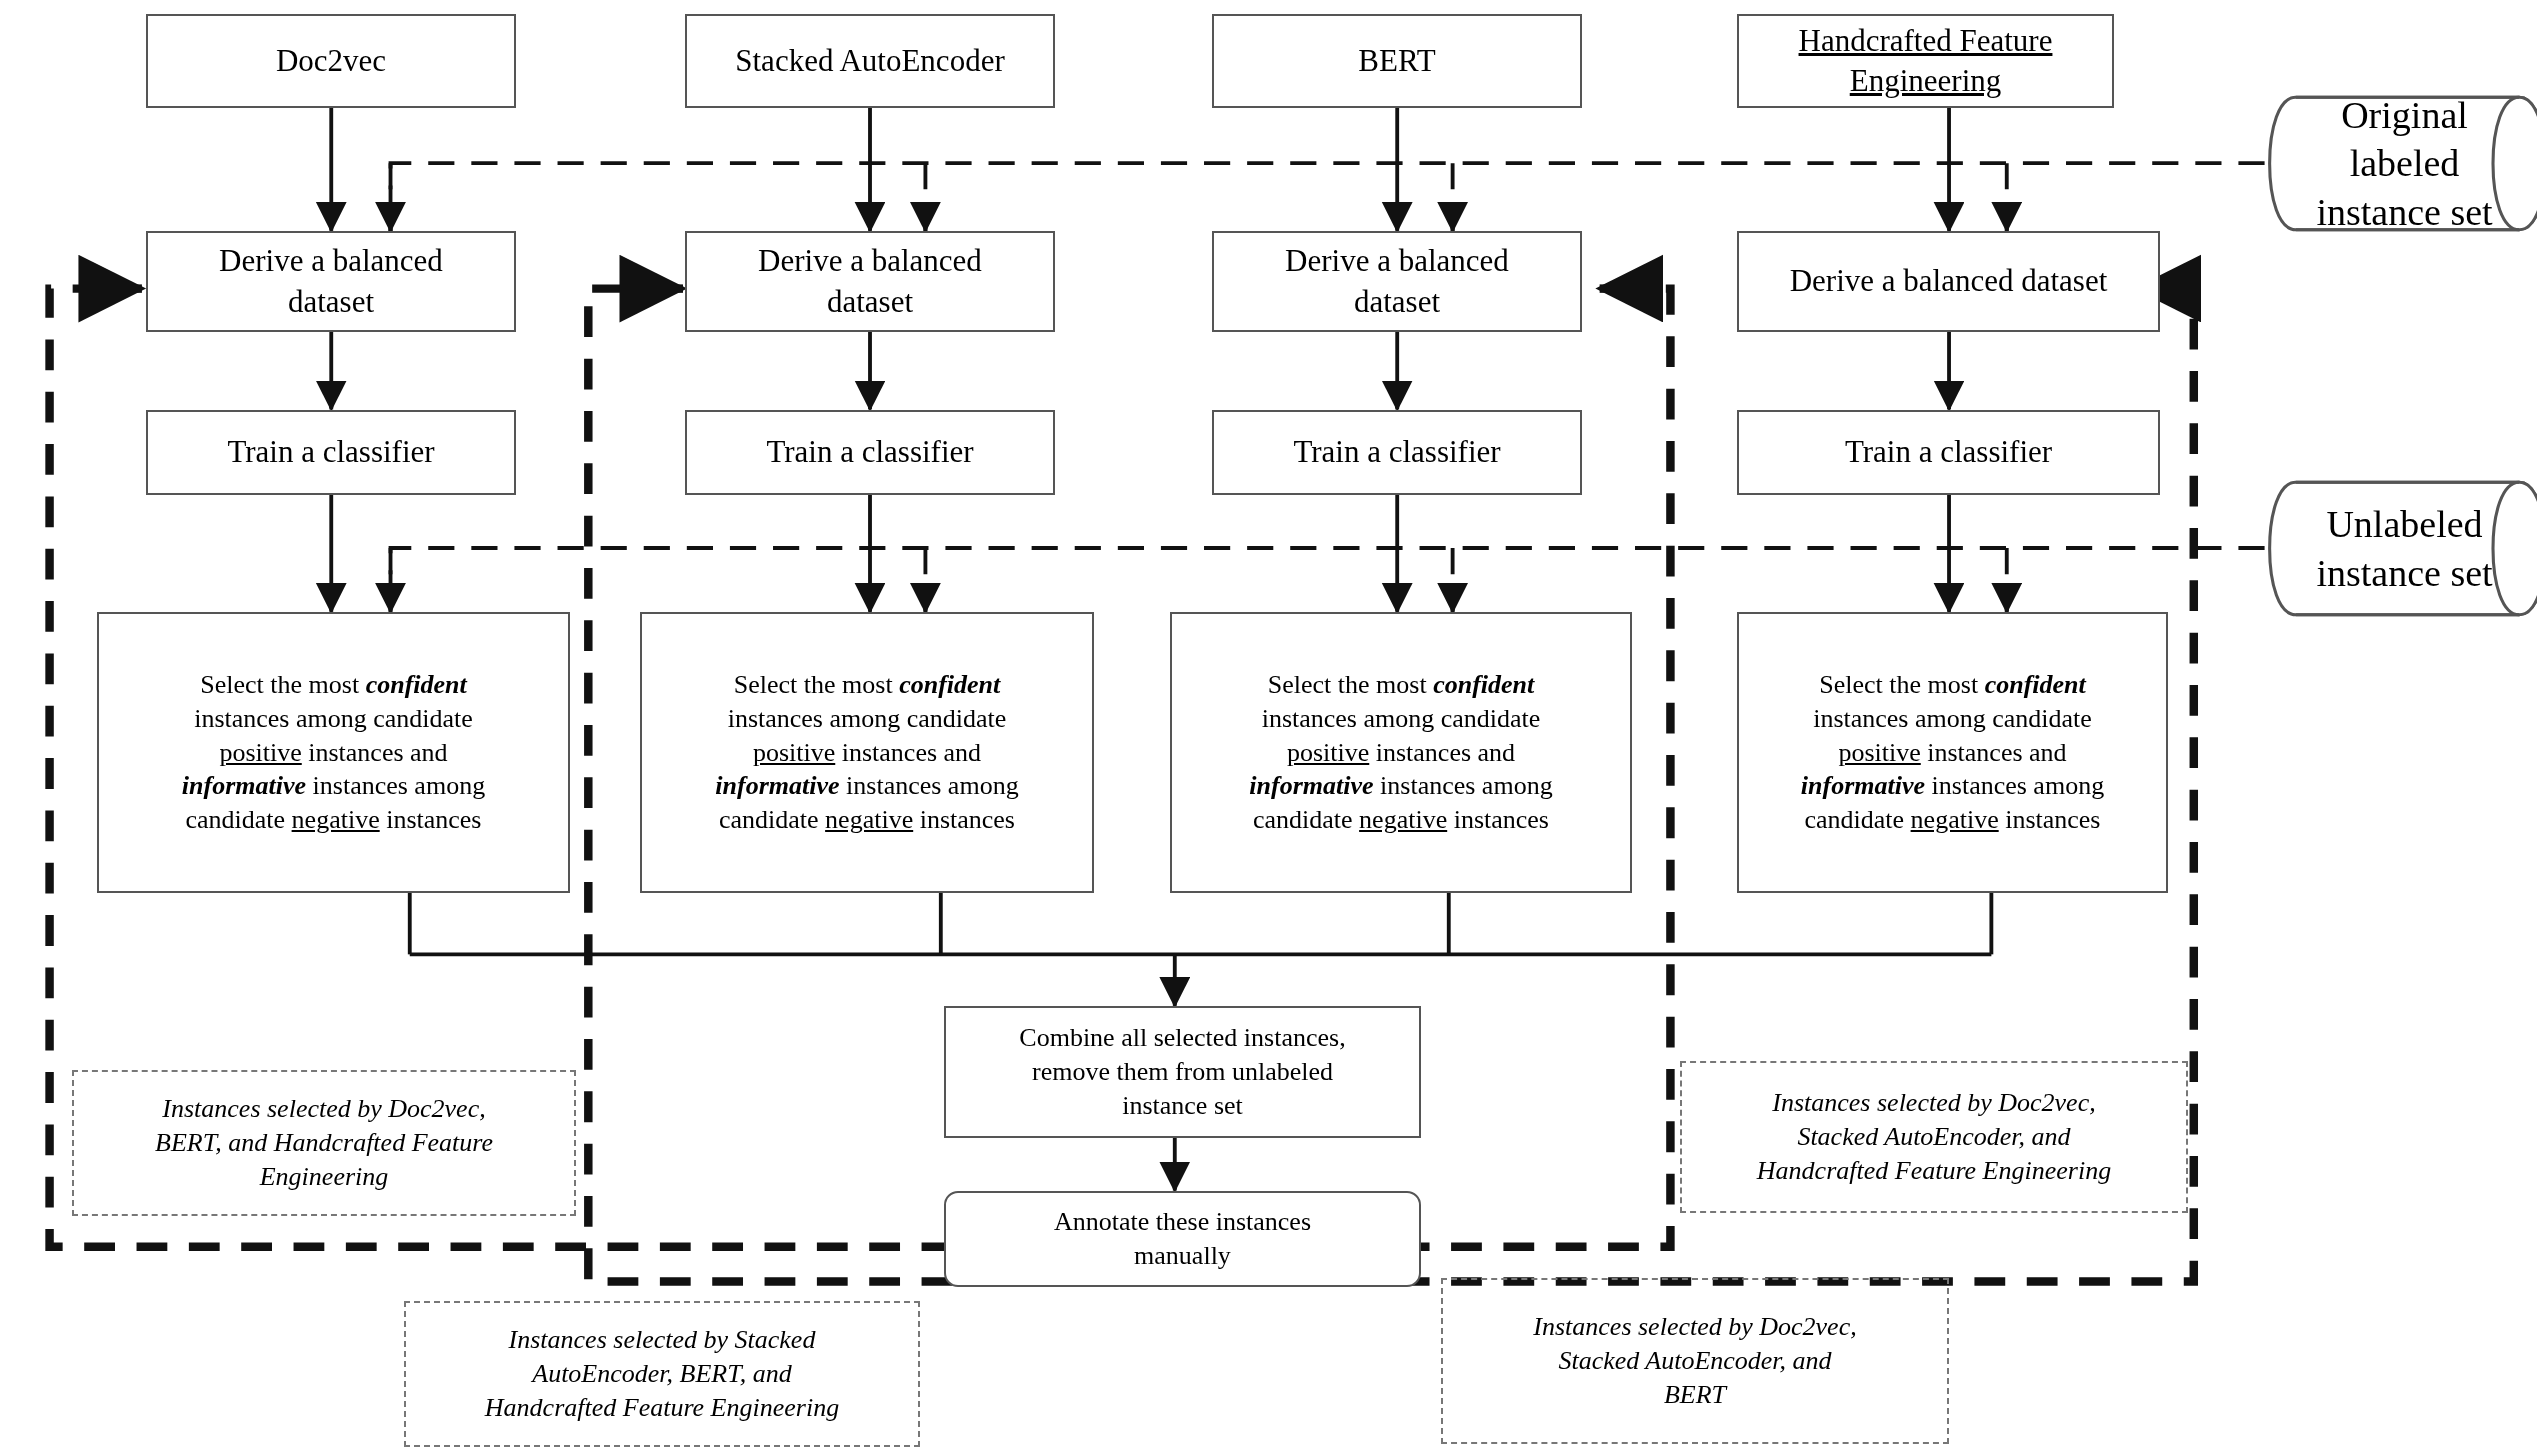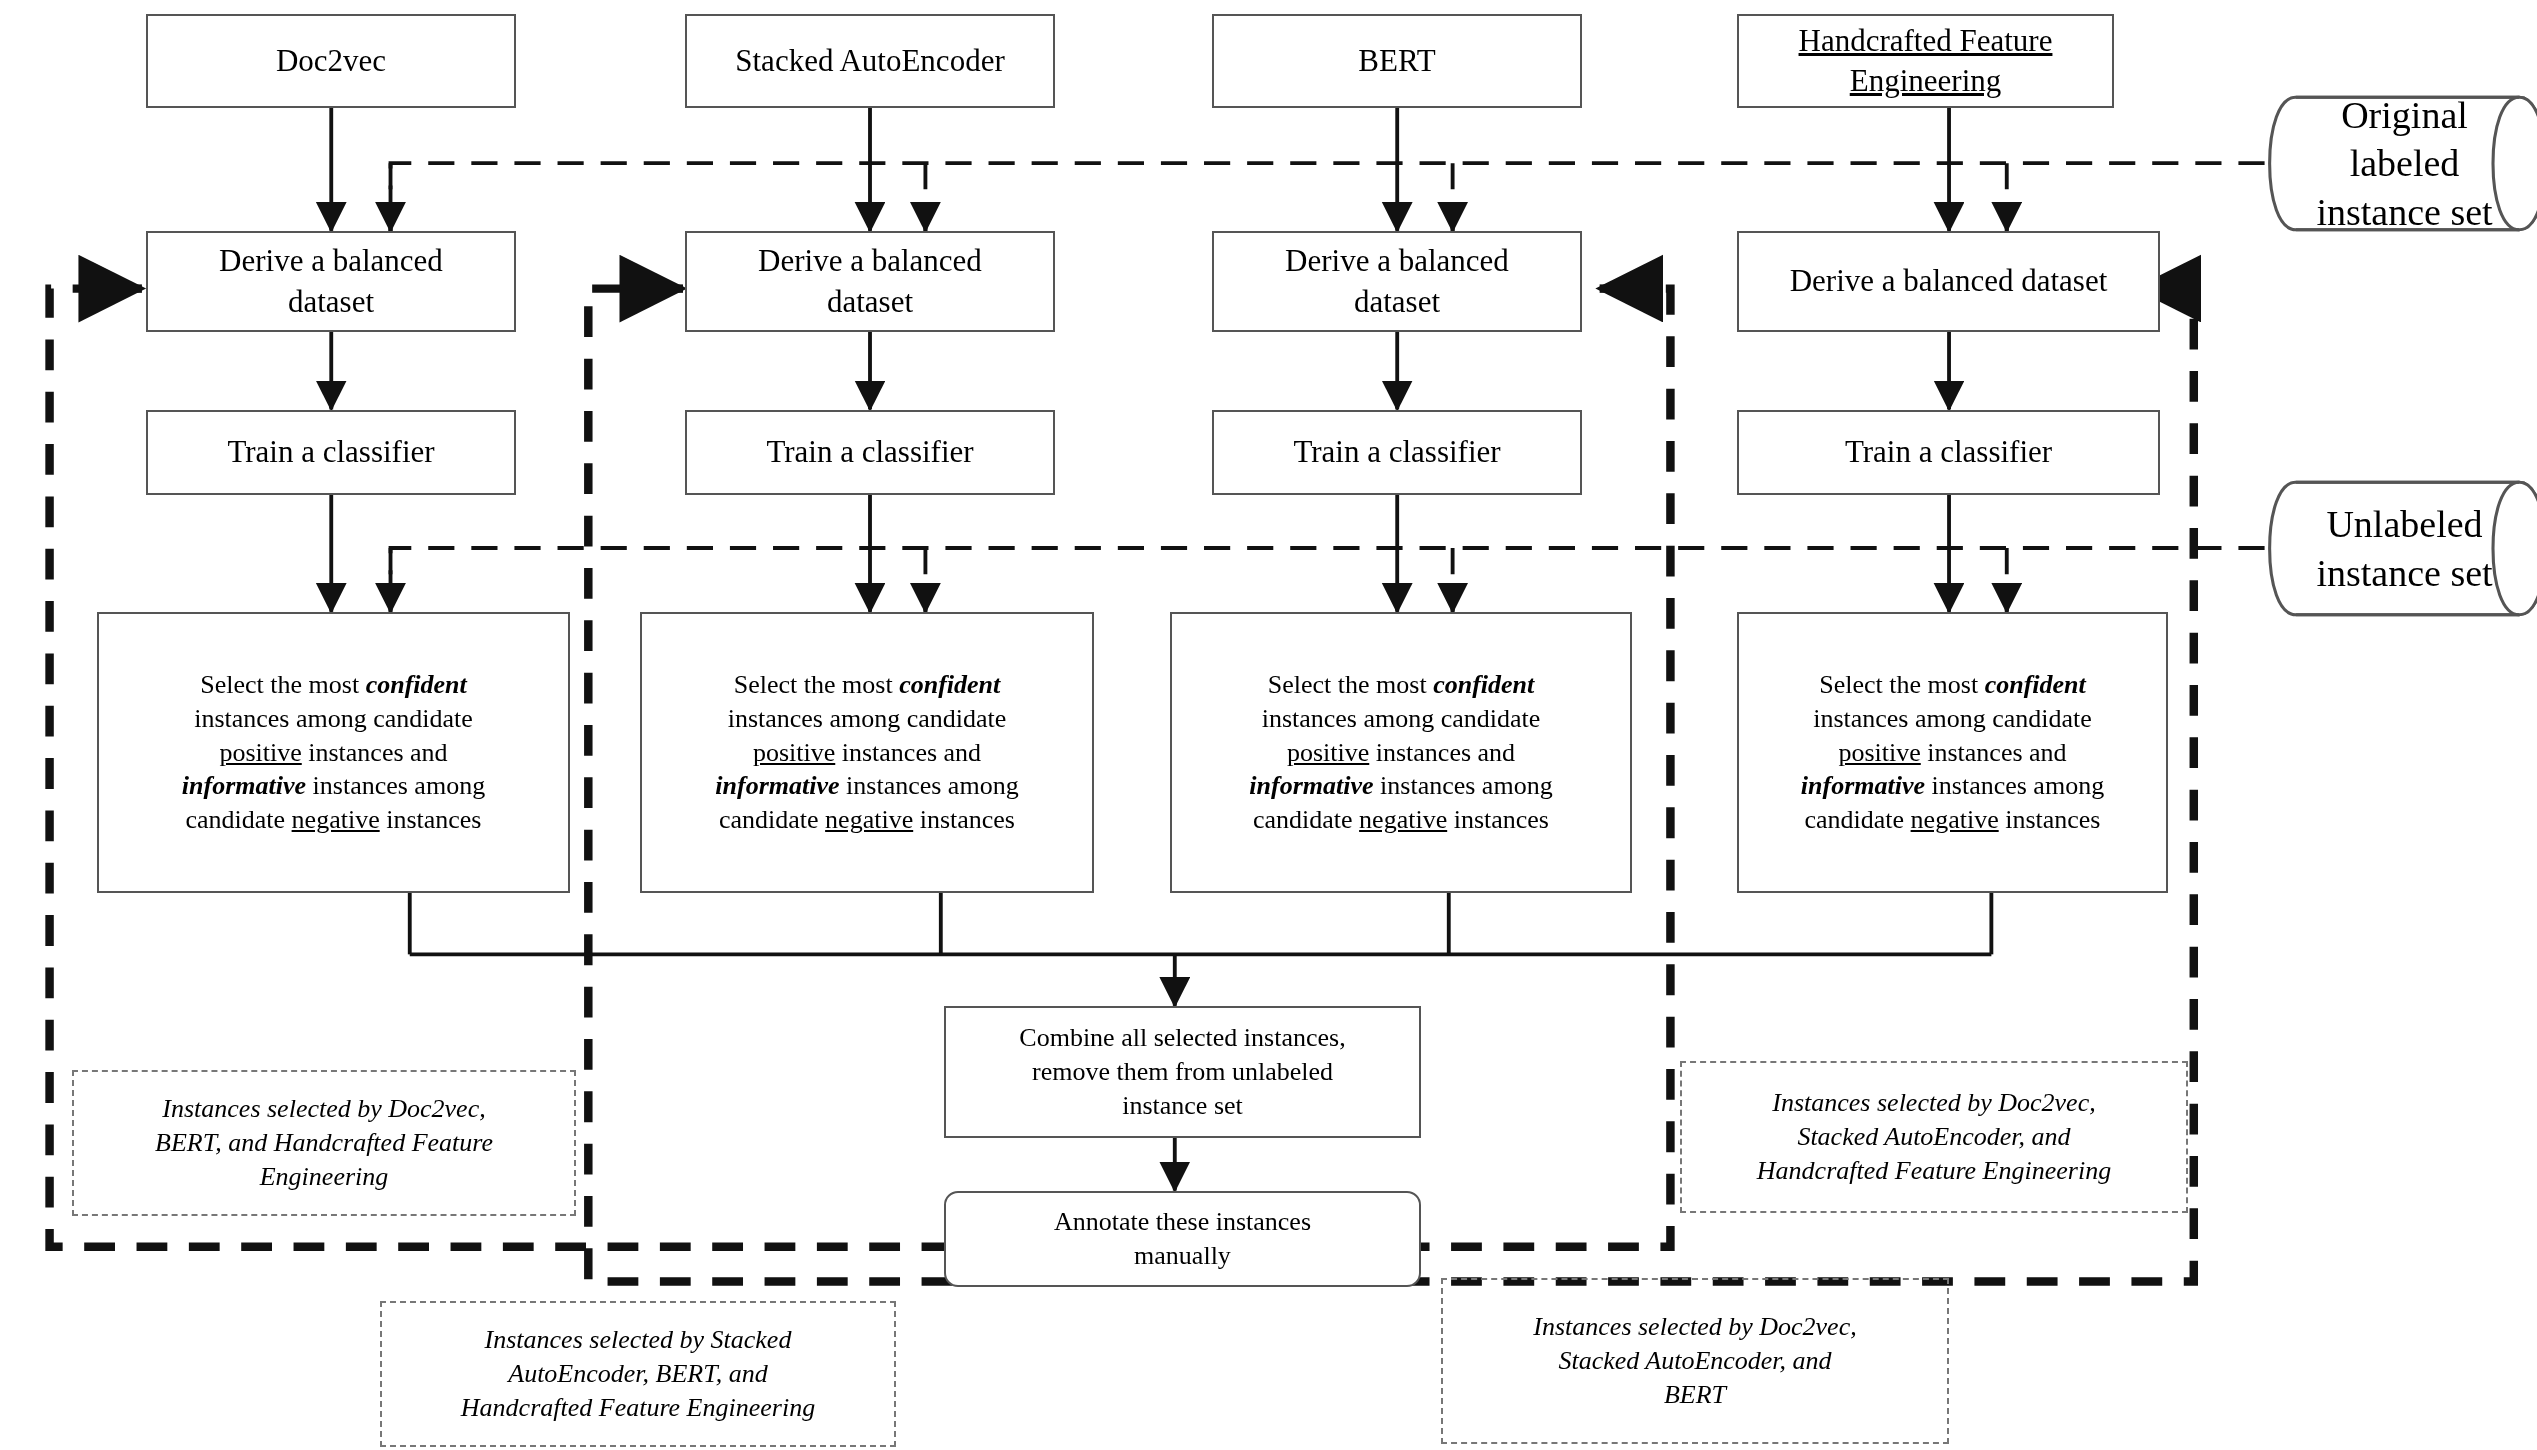--- a/index.html
+++ b/index.html
@@ -290,21 +290,21 @@
   </div>
 
   <div class="dbox fs38" style="left:40px;top:1070px;width:504px;height:146px;">
     <span class="txt">
       <span>Instances selected by Doc2vec,</span><br>
       <span>BERT, and Handcrafted Feature</span><br>
       <span>Engineering</span>
     </span>
   </div>
 
-  <div class="dbox fs38" style="left:348px;top:1301px;width:516px;height:146px;">
+  <div class="dbox fs38" style="left:372px;top:1301px;width:516px;height:146px;">
     <span class="txt">
       <span>Instances selected by Stacked</span><br>
       <span>AutoEncoder, BERT, and</span><br>
       <span>Handcrafted Feature Engineering</span>
     </span>
   </div>
 
   <div class="dbox fs38" style="left:1648px;top:1061px;width:508px;height:152px;">
     <span class="txt">
       <span>Instances selected by Doc2vec,</span><br>

